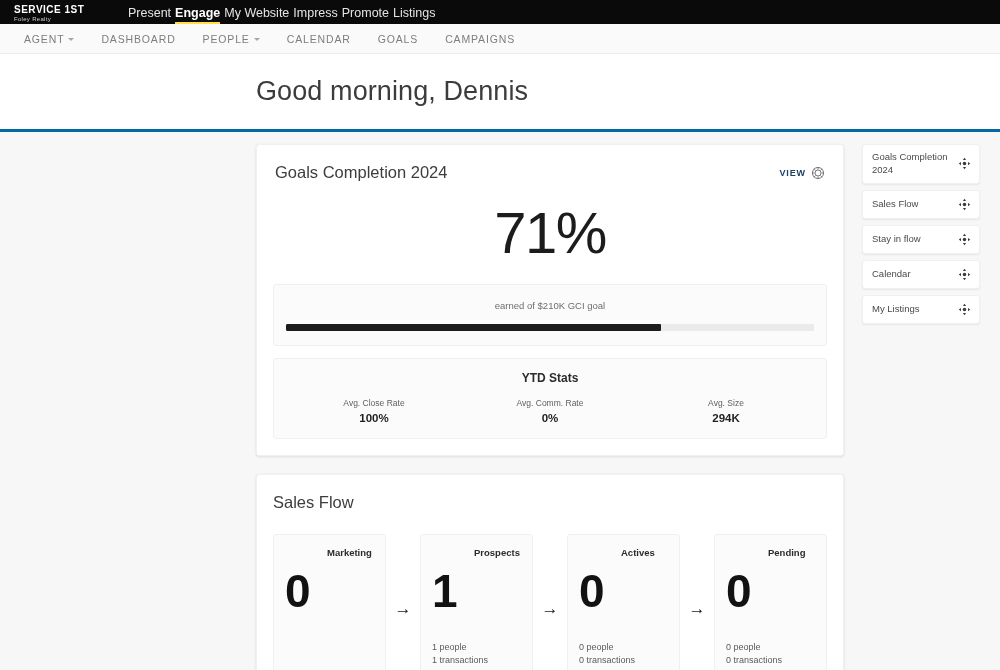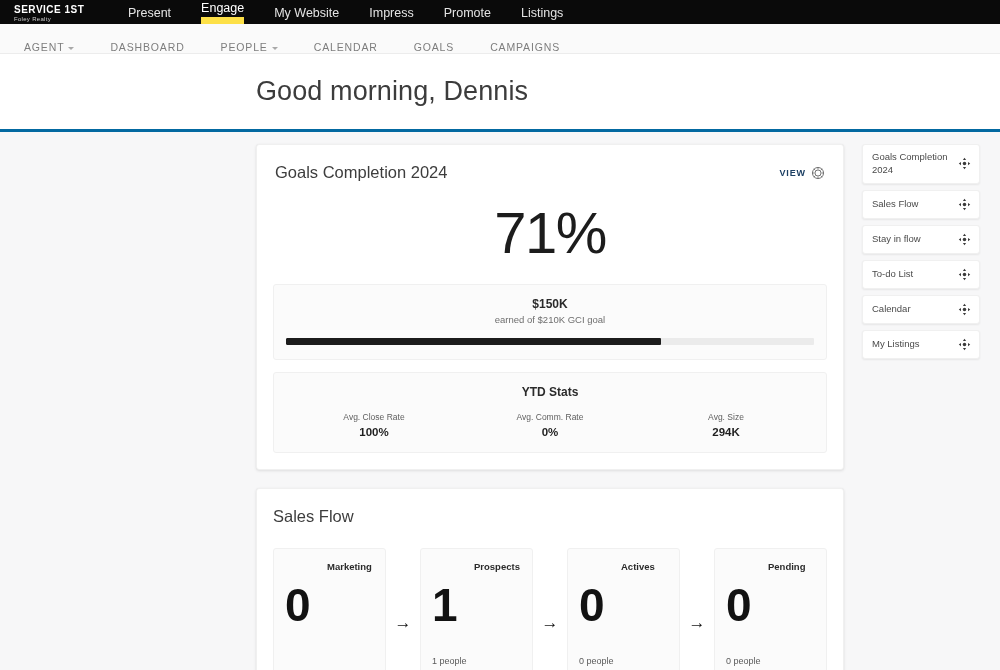--- a/index.html
+++ b/index.html
@@ -46,49 +46,49 @@
     display: block;
     font-size: 6px;
     color: #cfcfcf;
     letter-spacing: 0.3px;
     margin-top: 1px;
     white-space: nowrap;
   }
   .topnav {
     display: flex;
     align-items: flex-end;
-    gap: 30px;
+    gap: 4px;
     margin-left: 22px;
     height: 100%;
     justify-content: center;
   }
   .topnav-item {
     font-size: 12.5px;
     color: #e4e4e4;
     padding-bottom: 5px;
     cursor: pointer;
     white-space: nowrap;
     line-height: 1;
   }
   .topnav-item.active {
     color: #ffffff;
-    font-weight: normal;
-    border-bottom: 7px solid #fde047;
+    font-weight: bold;
+    border-bottom: 2px solid #fde047;
     padding-bottom: 3px;
   }
 
   
   .subbar {
     height: 30px;
     background: #fafafa;
     border-bottom: 1px solid #ececec;
     display: flex;
-    align-items: flex-end;
+    align-items: center;
     padding-left: 24px;
-    gap: 36px;
+    gap: 27px;
   }
   .subnav-item {
     font-size: 10.5px;
     letter-spacing: 0.85px;
     color: #7d7d7d;
     cursor: pointer;
     display: flex;
     align-items: center;
     gap: 4px;
     white-space: nowrap;
@@ -371,21 +371,20 @@
             <circle cx="12" cy="12" r="9.5" fill="none" stroke="#6b6b6b" stroke-width="1.6"></circle>
             <circle cx="12" cy="12" r="5.2" fill="none" stroke="#6b6b6b" stroke-width="1.6"></circle>
             <path d="M12 2.5 L12 5 M12 19 L12 21.5 M2.5 12 L5 12 M19 12 L21.5 12 M5.2 5.2 L7 7 M17 17 L18.8 18.8 M18.8 5.2 L17 7 M7 17 L5.2 18.8" stroke="#6b6b6b" stroke-width="1.4" stroke-linecap="round"></path>
           </svg>
         </div>
       </div>
 
       <div class="big-pct">71%</div>
 
       <div class="panel">
-        <div class="earned-amt">$150K</div>
         <div class="earned-sub">earned of $210K GCI goal</div>
         <div class="bar-track">
           <div class="bar-fill" id="barFill" style="width: 71%;"></div>
         </div>
       </div>
 
       <div class="panel">
         <div class="ytd-title">YTD Stats</div>
         <div class="ytd-row">
           <div class="ytd-cell">
@@ -484,30 +483,20 @@
       <span class="widget-label">Stay in flow</span>
       <svg class="move-icon" viewBox="0 0 24 24">
         <circle cx="12" cy="12" r="3.2" fill="#3a3a3a"></circle>
         <path d="M12 1.5 L15 5.5 L9 5.5 Z" fill="#3a3a3a"></path>
         <path d="M12 22.5 L9 18.5 L15 18.5 Z" fill="#3a3a3a"></path>
         <path d="M1.5 12 L5.5 9 L5.5 15 Z" fill="#3a3a3a"></path>
         <path d="M22.5 12 L18.5 15 L18.5 9 Z" fill="#3a3a3a"></path>
       </svg>
     </div>
 
-    <div class="widget">
-      <span class="widget-label">To-do List</span>
-      <svg class="move-icon" viewBox="0 0 24 24">
-        <circle cx="12" cy="12" r="3.2" fill="#3a3a3a"></circle>
-        <path d="M12 1.5 L15 5.5 L9 5.5 Z" fill="#3a3a3a"></path>
-        <path d="M12 22.5 L9 18.5 L15 18.5 Z" fill="#3a3a3a"></path>
-        <path d="M1.5 12 L5.5 9 L5.5 15 Z" fill="#3a3a3a"></path>
-        <path d="M22.5 12 L18.5 15 L18.5 9 Z" fill="#3a3a3a"></path>
-      </svg>
-    </div>
 
     <div class="widget">
       <span class="widget-label">Calendar</span>
       <svg class="move-icon" viewBox="0 0 24 24">
         <circle cx="12" cy="12" r="3.2" fill="#3a3a3a"></circle>
         <path d="M12 1.5 L15 5.5 L9 5.5 Z" fill="#3a3a3a"></path>
         <path d="M12 22.5 L9 18.5 L15 18.5 Z" fill="#3a3a3a"></path>
         <path d="M1.5 12 L5.5 9 L5.5 15 Z" fill="#3a3a3a"></path>
         <path d="M22.5 12 L18.5 15 L18.5 9 Z" fill="#3a3a3a"></path>
       </svg>

